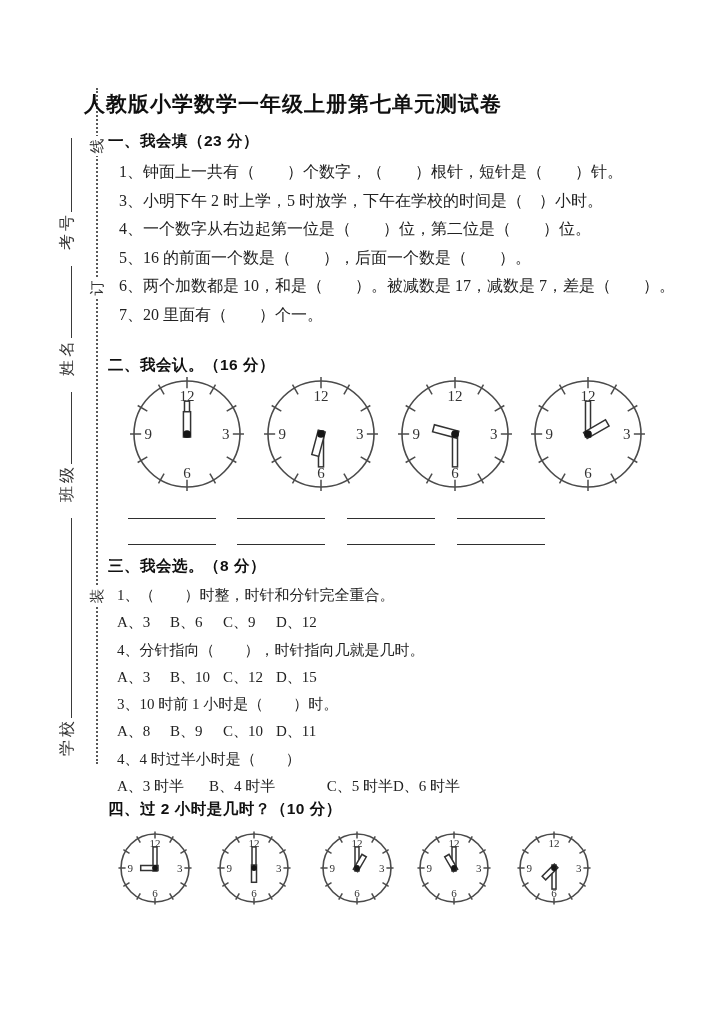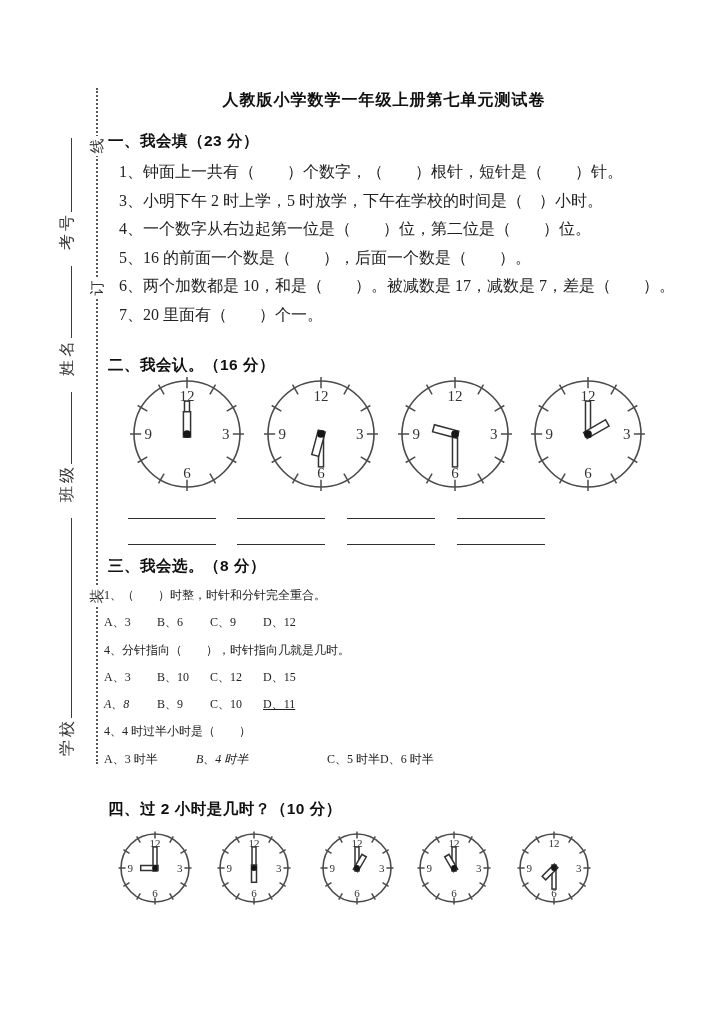--- a/index.html
+++ b/index.html
@@ -10,29 +10,29 @@
   .side-labels { position:absolute; left:52px; top:756px; width:680px; height:30px;
                  transform:rotate(-90deg); transform-origin:0 0;
                  font-size:16px; letter-spacing:3px; color:#333; white-space:nowrap; line-height:30px; }
   .side-labels .uline { display:inline-block; height:1px; border-bottom:1.6px solid #3a3a3a; margin-right:16px; }
   .bind-line { position:absolute; left:96px; top:88px; height:676px; width:0;
                border-left:2px dotted #585858; }
   .bind-char { position:absolute; left:87px; width:20px; height:20px; background:#fff;
                transform:rotate(-90deg); font-size:15px; color:#333; text-align:center; line-height:20px; }
 
   
-  .title { position:absolute; left:84px; top:90px; width:600px; text-align:center;
-           font-family:"Liberation Sans", sans-serif; font-weight:bold; font-size:16px;
+  .title { position:absolute; left:84px; top:90px; width:600px; text-align:left;
+           font-family:"Liberation Sans", sans-serif; font-weight:bold; font-size:21px;
            color:#101010; letter-spacing:1px; }
   .sec-title { position:absolute; left:108px; font-family:"Liberation Sans", sans-serif;
                font-weight:bold; font-size:15.5px; color:#101010; letter-spacing:0.5px;text-align:center; }
   #sec1-questions { position:absolute; left:119px; top:158px; width:545px;
                     line-height:28.6px; font-size:16px; }
-  #sec3-items { position:absolute; left:104px; top:582px; width:545px;
-                line-height:27.3px; font-size:12px; }
+  #sec3-items { position:absolute; left:117px; top:582px; width:545px;
+                line-height:27.3px; font-size:15px; }
   .q-line { white-space:nowrap; }
   .opts-row span { display:inline-block; }
 
   .ans-line { position:absolute; height:1px; border-bottom:1.6px solid #2f2f2f; width:88px; }
 
   .clock { position:absolute; }
   .dial  { fill:none; stroke:#4b4b4b; stroke-width:1.6; }
   .tick  { stroke:#4b4b4b; stroke-width:1.5; }
   .num   { font-family:"Liberation Serif", serif; fill:#333; text-anchor:middle; }
   .hand  { fill:#ffffff; stroke:#333; stroke-width:1.5; }
@@ -181,23 +181,24 @@
       <div class="ans-line" style="left: 347px; top: 543px;"></div>
       <div class="ans-line" style="left: 457px; top: 543px;"></div>
     </div>
 
   <div class="sec-title" style="top:556px;">三、我会选。（8 分）</div>
   <div id="sec3-items">
       <div class="q-line">1、（　　）时整，时针和分针完全重合。</div>
       <div class="opts-row"><span style="min-width: 53px;">A、3</span><span style="min-width: 53px;">B、6</span><span style="min-width: 53px;">C、9</span><span style="min-width: 53px;">D、12</span></div>
       <div class="q-line">4、分针指向（　　），时针指向几就是几时。</div>
       <div class="opts-row"><span style="min-width: 53px;">A、3</span><span style="min-width: 53px;">B、10</span><span style="min-width: 53px;">C、12</span><span style="min-width: 53px;">D、15</span></div>
-      <div class="opts-row"><span style="min-width: 53px; font-style: italic;">A、8</span><span style="min-width: 53px;">B、9</span><span style="min-width: 53px;">C、10</span><span style="min-width: 53px; text-decoration: underline;">D、11</span></div>
+      <div class="q-line">3、10 时前 1 小时是（　　）时。</div>
+      <div class="opts-row"><span style="min-width: 53px;">A、8</span><span style="min-width: 53px;">B、9</span><span style="min-width: 53px;">C、10</span><span style="min-width: 53px;">D、11</span></div>
       <div class="q-line">4、4 时过半小时是（　　）</div>
-      <div class="opts-row"><span style="min-width: 92px;">A、3 时半</span><span style="min-width: 92px; font-style: italic;">B、4 时半</span><span style="min-width: 92px; text-align: right;">C、5 时半</span><span style="min-width: 92px;">D、6 时半</span></div>
+      <div class="opts-row"><span style="min-width: 92px;">A、3 时半</span><span style="min-width: 92px;">B、4 时半</span><span style="min-width: 92px; text-align: right;">C、5 时半</span><span style="min-width: 92px;">D、6 时半</span></div>
     </div>
 
   <div class="sec-title" style="top:799px;">四、过 2 小时是几时？（10 分）</div>
   <div id="clock-row-2">
       <svg class="clock" width="84" height="84" style="left: 113px; top: 826px;">
         <circle class="dial" cx="42" cy="42" r="34"></circle>
         <line class="tick" x1="42" y1="12.59" x2="42" y2="5.450000000000003"></line>
         <line class="tick" x1="56.705" y1="16.530192874699658" x2="60.27499999999999" y2="10.34677149167877"></line>
         <line class="tick" x1="67.46980712530033" y1="27.294999999999995" x2="73.65322850832123" y2="23.724999999999998"></line>
         <line class="tick" x1="71.41" y1="42" x2="78.55" y2="42"></line>

